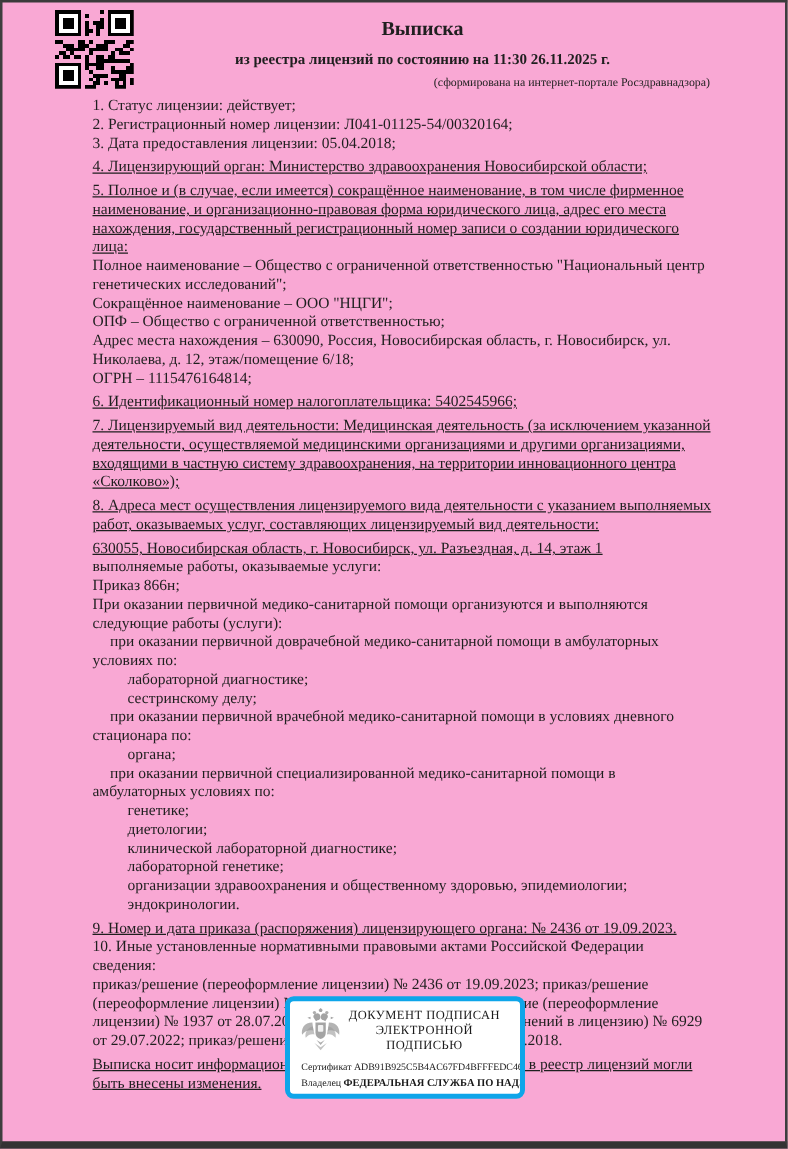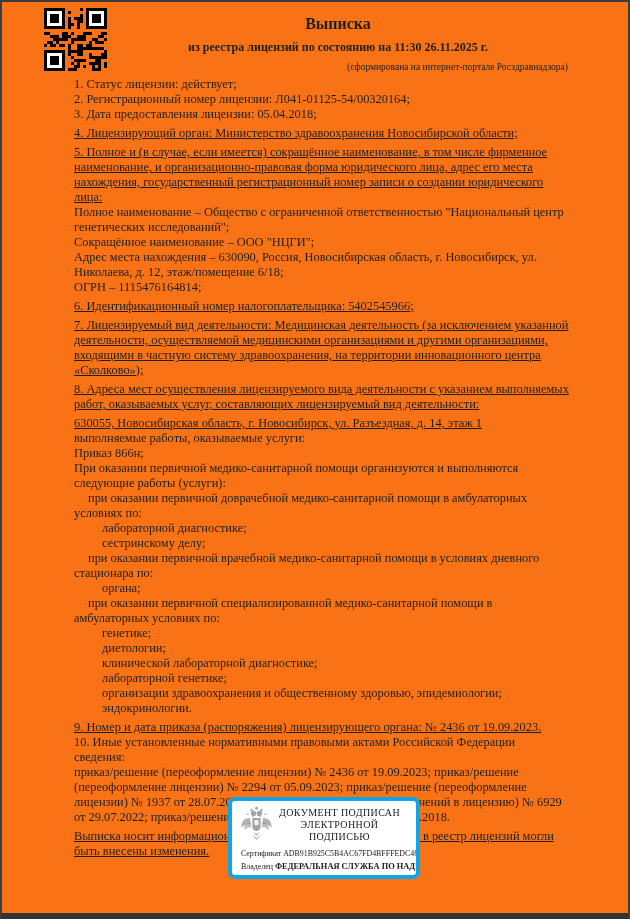--- a/index.html
+++ b/index.html
@@ -3,21 +3,21 @@
 <meta charset="utf-8">
 <style>
   html, body { margin: 0; padding: 0; background: #585858; }
   * { box-sizing: border-box; }
 
   .page {
     position: relative;
     width: 630px;
     height: 919px;
     margin: 0;
-    background: #f97316;
+    background: #f9a8d4;
     border-top: 2px solid #3a3a3a;
     border-left: 2px solid #3e3e3e;
     border-right: 2px solid #3e3e3e;
     border-bottom: 6px solid #333333;
     font-family: "Liberation Serif", "DejaVu Serif", serif;
     color: #1f1f1f;
     overflow: hidden;
   }
 
   
@@ -255,20 +255,21 @@
   </div>
 
   <div class="docbody" id="docbody">
       <div class="para">1. Статус лицензии: действует;</div>
       <div class="para">2. Регистрационный номер лицензии: Л041-01125-54/00320164;</div>
       <div class="para">3. Дата предоставления лицензии: 05.04.2018;</div>
       <div class="para gap">4. Лицензирующий орган: Министерство здравоохранения Новосибирской области;</div>
       <div class="para gap">5. Полное и (в случае, если имеется) сокращённое наименование, в том числе фирменное наименование, и организационно-правовая форма юридического лица, адрес его места нахождения, государственный регистрационный номер записи о создании юридического лица:</div>
       <div class="para">Полное наименование – Общество с ограниченной ответственностью "Национальный центр генетических исследований";</div>
       <div class="para">Сокращённое наименование – ООО "НЦГИ";</div>
+      <div class="para">ОПФ – Общество с ограниченной ответственностью;</div>
       <div class="para">Адрес места нахождения – 630090, Россия, Новосибирская область, г. Новосибирск, ул. Николаева, д. 12, этаж/помещение 6/18;</div>
       <div class="para">ОГРН – 1115476164814;</div>
       <div class="para gap">6. Идентификационный номер налогоплательщика: 5402545966;</div>
       <div class="para gap">7. Лицензируемый вид деятельности: Медицинская деятельность (за исключением указанной деятельности, осуществляемой медицинскими организациями и другими организациями, входящими в частную систему здравоохранения, на территории инновационного центра «Сколково»);</div>
       <div class="para gap">8. Адреса мест осуществления лицензируемого вида деятельности с указанием выполняемых работ, оказываемых услуг, составляющих лицензируемый вид деятельности:</div>
       <div class="para gap">630055, Новосибирская область, г. Новосибирск, ул. Разъездная, д. 14, этаж 1</div>
       <div class="para">выполняемые работы, оказываемые услуги:</div>
       <div class="para">Приказ 866н;</div>
       <div class="para">При оказании первичной медико-санитарной помощи организуются и выполняются следующие работы (услуги):</div>
       <div class="para ind1">при оказании первичной доврачебной медико-санитарной помощи в амбулаторных условиях по:</div>

